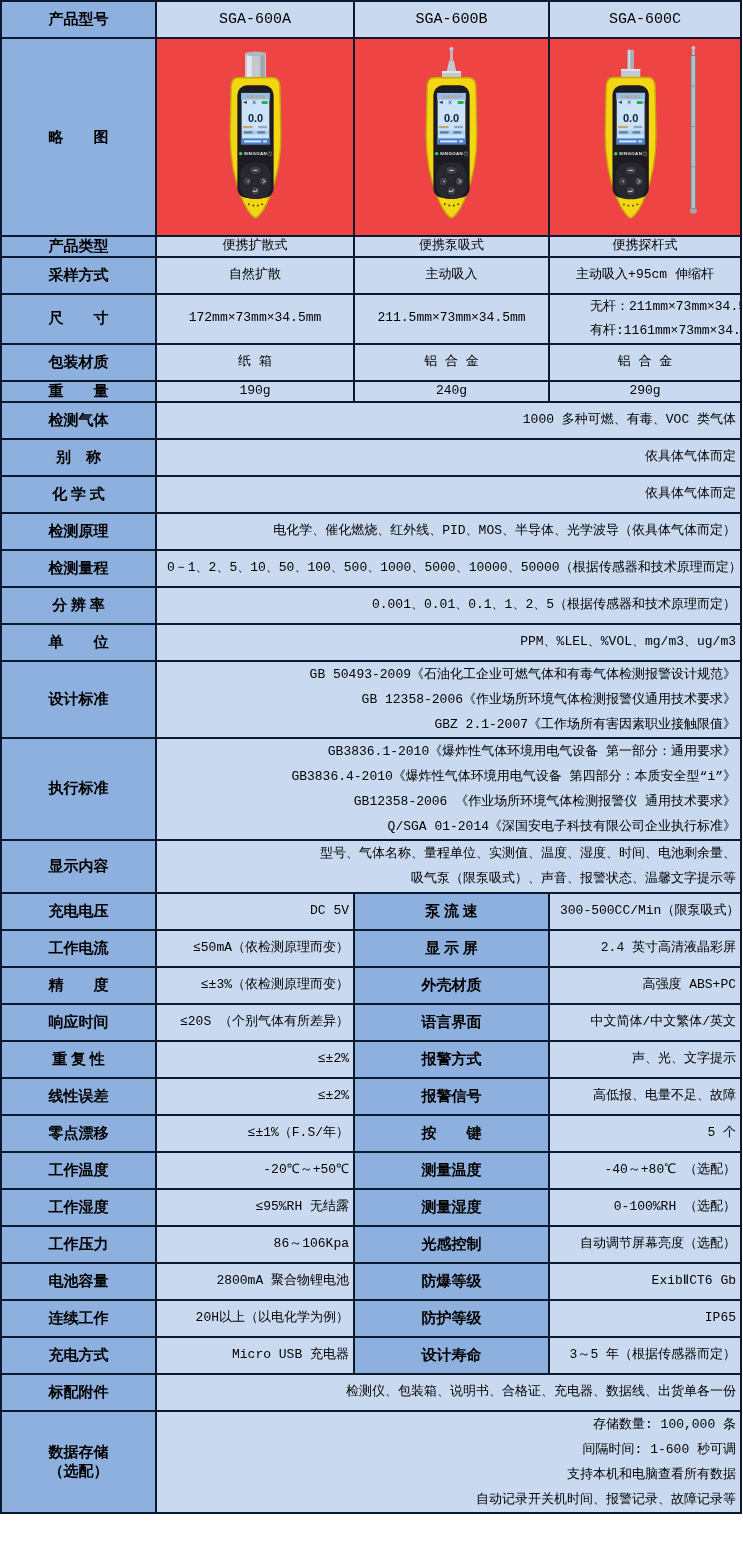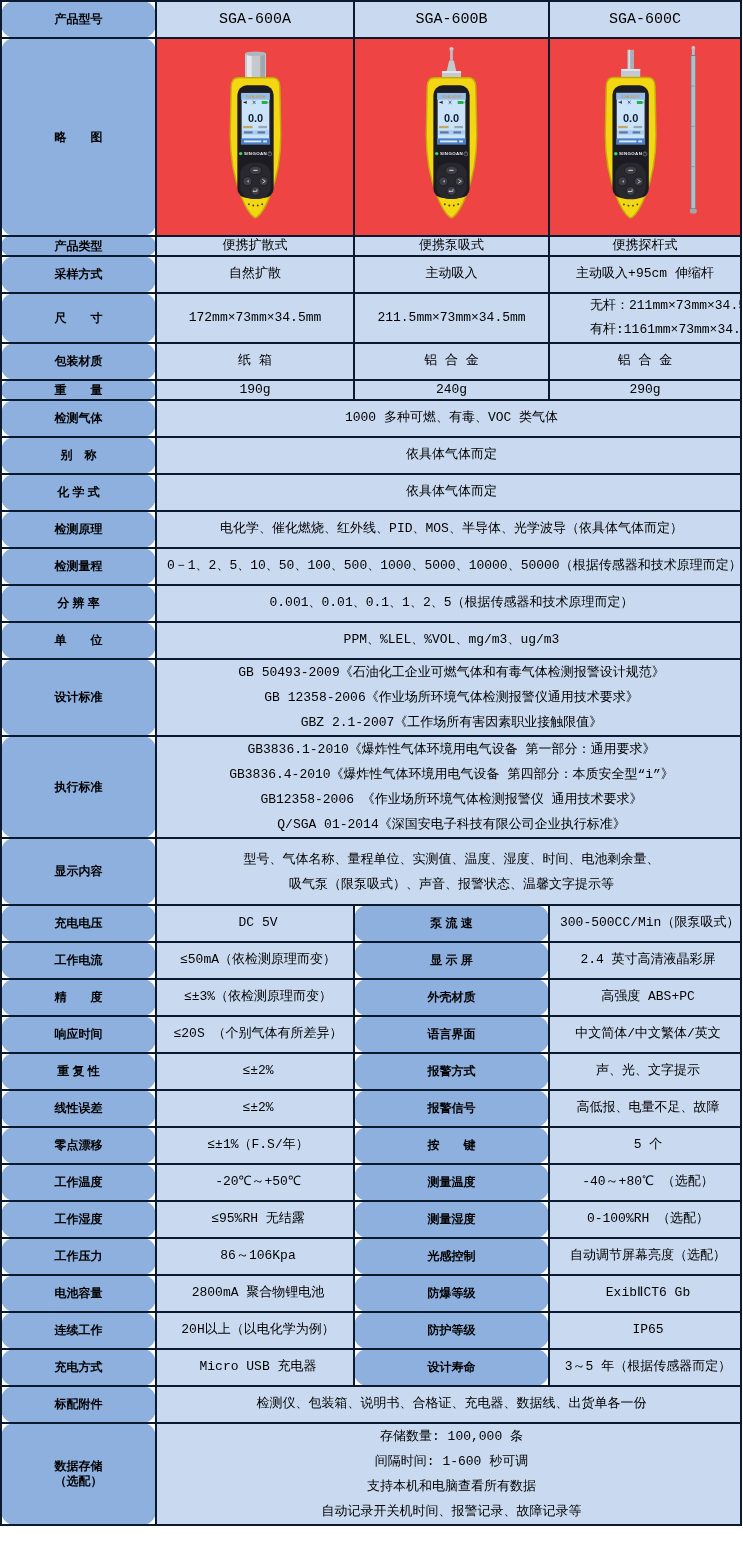--- a/index.html
+++ b/index.html
@@ -1,32 +1,32 @@
 <!DOCTYPE html>
 <html><head>
 <meta charset="utf-8">
 <style>
   html,body{margin:0;padding:0;background:#fff;}
   body{width:743px;font-family:"Liberation Sans",sans-serif;}
   table.spec{border-collapse:collapse;table-layout:fixed;width:740px;}
   table.spec td{border:2px solid #0C1A30;padding:0;overflow:hidden;vertical-align:middle;color:#000;}
-  td.lbl{background:#8DB0DF;font-weight:bold;font-size:12px;text-align:center;line-height:1.25;font-family:Liberation Sans, sans-serif;border-radius:14px;}
+  td.lbl{background:#8DB0DF;font-weight:bold;font-size:15px;text-align:center;line-height:1.25;font-family:Liberation Serif, serif;}
   td.val{background:#C9DAF0;font-size:13px;text-align:center;line-height:1.3;font-family:"Liberation Mono","DejaVu Sans Mono",monospace;white-space:nowrap;}
-  td.val.lft{text-align:center;padding-left:10px;padding-right:4px;}
+  td.val.lft{text-align:right;padding-left:10px;padding-right:4px;}
   td.val.hdr{font-size:15px;}
   td.pic{background:#ef4444;text-align:center;vertical-align:middle;}
   .lines div{line-height:25px;white-space:nowrap;}
   .dimc div{line-height:24px;text-align:left;padding-left:4px;white-space:nowrap;margin-left:36px;}
   tr.h-std{height:37px;}
   tr.h-type{height:20px;}
   tr.h-img{height:198px;}
   tr.h-size{height:44px;}
   tr.h-d3{height:75px;}
   tr.h-d4{height:100px;}
-  tr.h-disp{height:67px;}
+  tr.h-disp{height:53px;}
   tr.h-store{height:99px;}
   svg text{font-family:"Liberation Sans",sans-serif;}
 </style>
 </head>
 <body>
 
 <table class="spec">
   <colgroup>
     <col style="width:155px">
       <col style="width:198px">

